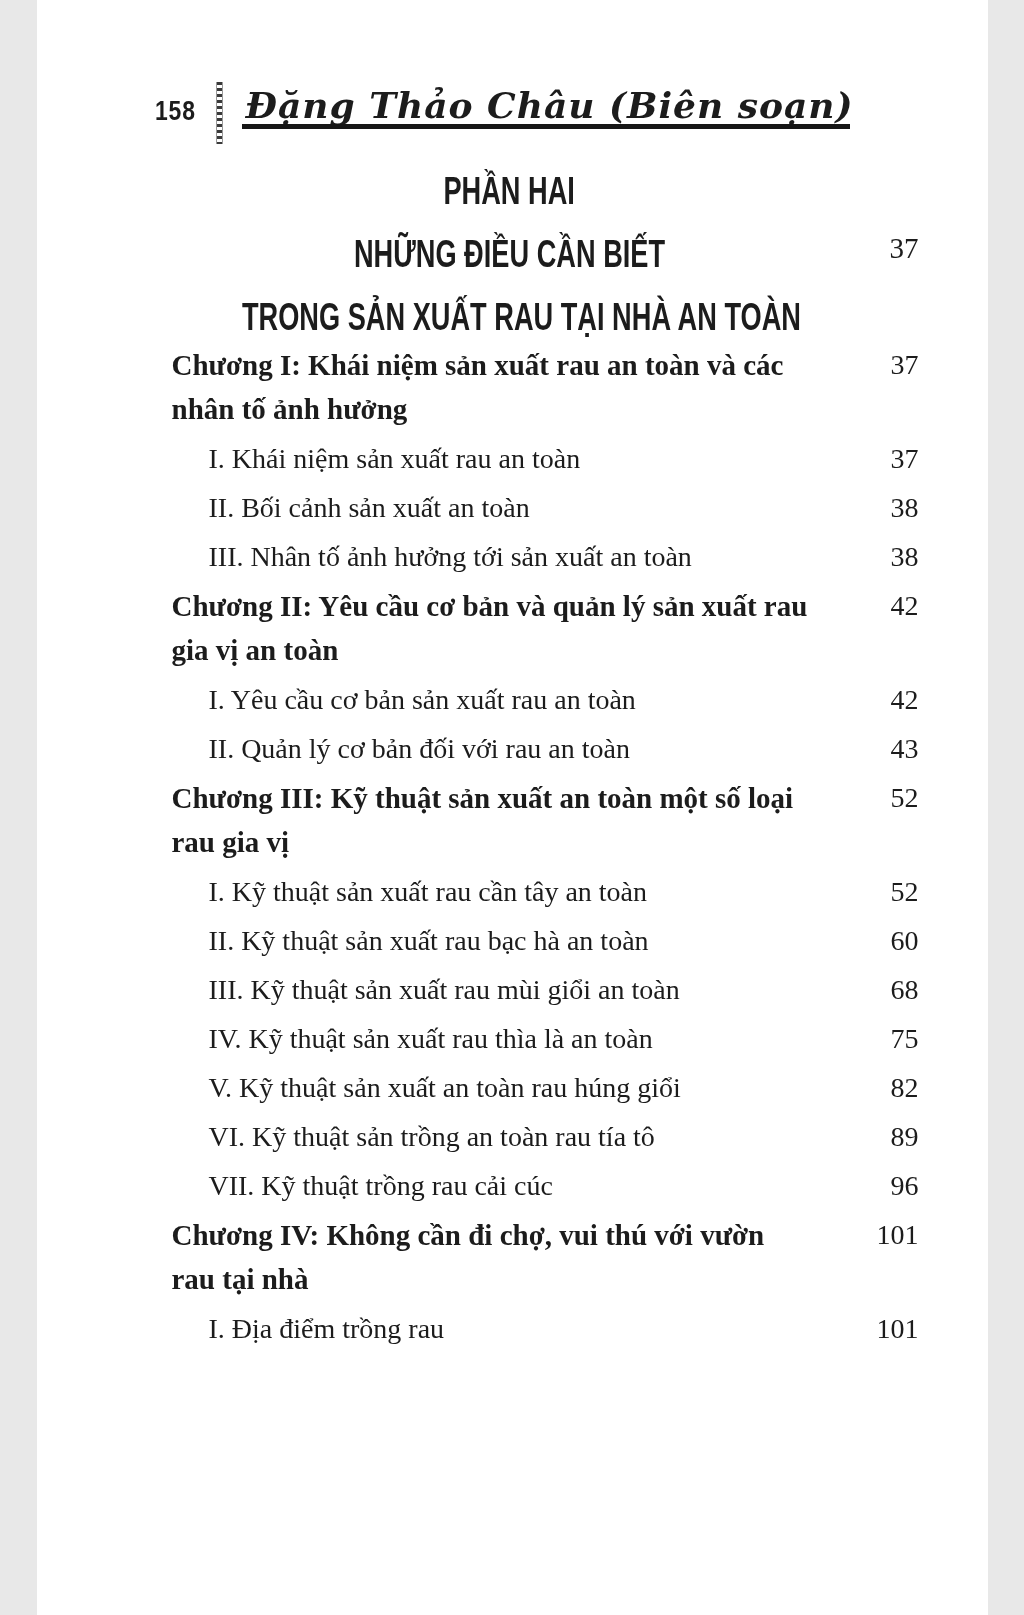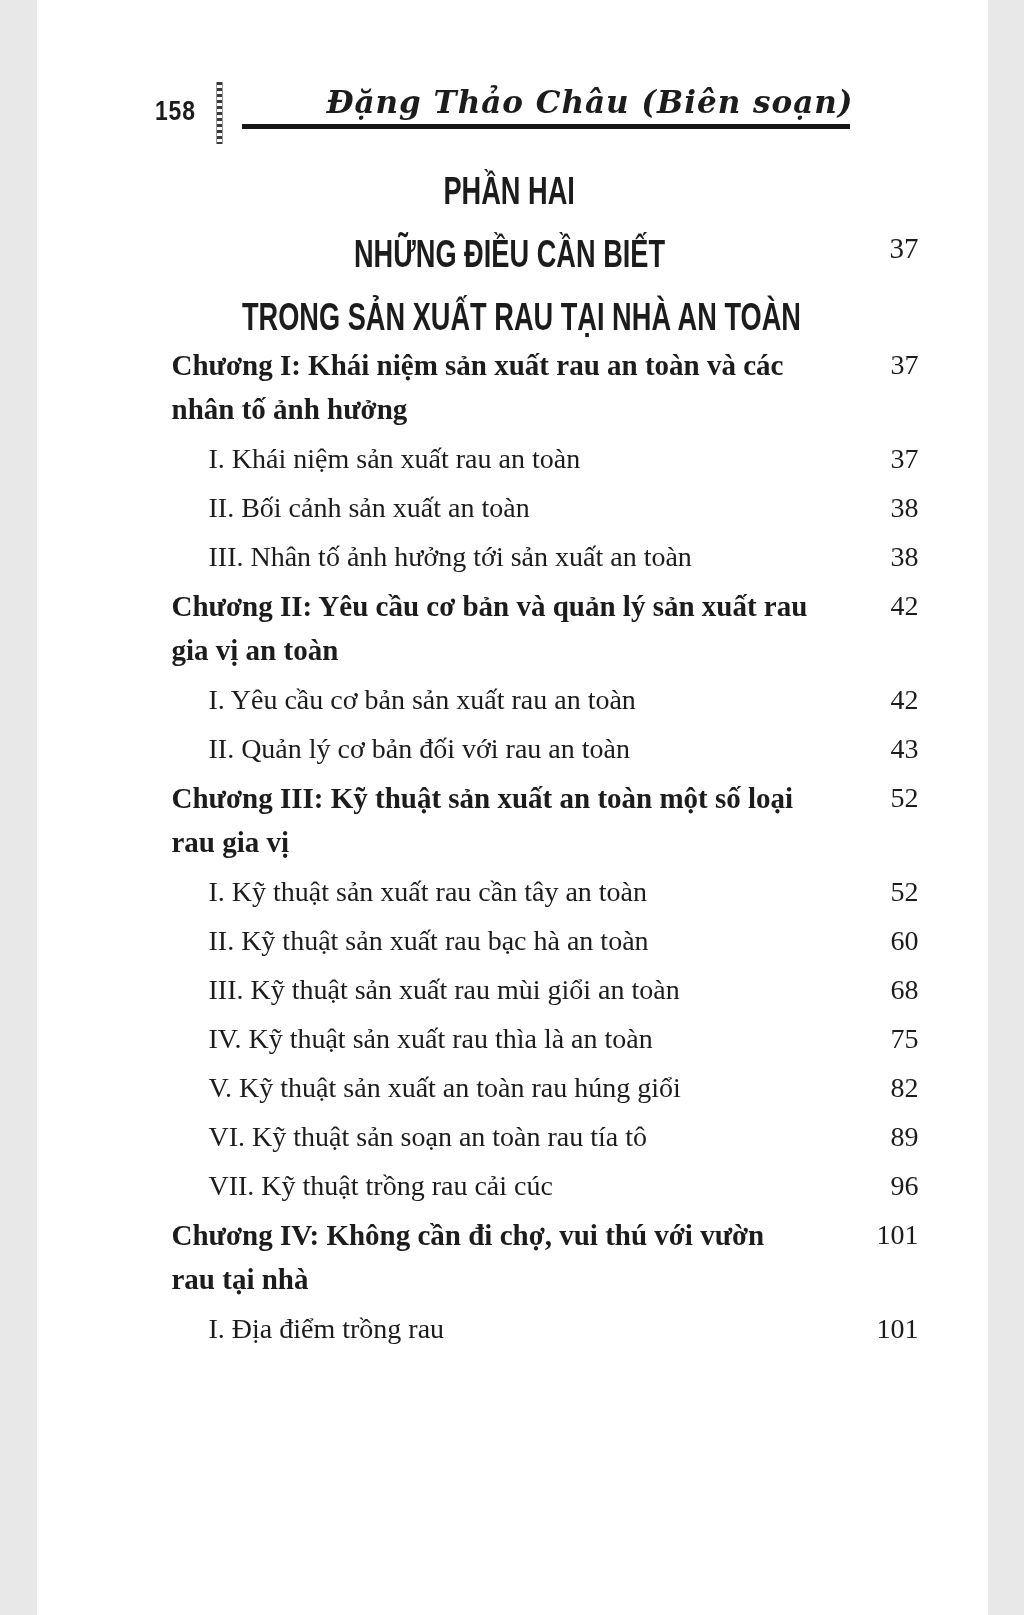--- a/index.html
+++ b/index.html
@@ -42,21 +42,21 @@
     border-left: 1px solid #9a9a9a;
     border-right: 1px solid #9a9a9a;
   }
   .author-header {
     position: absolute;
     top: 84px;
     right: 134px;
     font-family: "DejaVu Serif", serif;
     font-style: italic;
     font-weight: bold;
-    font-size: 31px;
+    font-size: 36px;
     letter-spacing: 1px;
     white-space: nowrap;
   }
   .header-rule {
     position: absolute;
     top: 124px;
     left: 205px;
     right: 138px;
     height: 5px;
     background: #161616;
@@ -235,21 +235,21 @@
         <div class="entry-num">75</div>
       </div>
       <div class="toc-row sub">
         <div class="entry-text">
           <div>V. Kỹ thuật sản xuất an toàn rau húng giổi</div>
         </div>
         <div class="entry-num">82</div>
       </div>
       <div class="toc-row sub">
         <div class="entry-text">
-          <div>VI. Kỹ thuật sản soạn an toàn rau tía tô</div>
+          <div>VI. Kỹ thuật sản trồng an toàn rau tía tô</div>
         </div>
         <div class="entry-num">89</div>
       </div>
       <div class="toc-row sub">
         <div class="entry-text">
           <div>VII. Kỹ thuật trồng rau cải cúc</div>
         </div>
         <div class="entry-num">96</div>
       </div>
       <div class="toc-row chapter">

